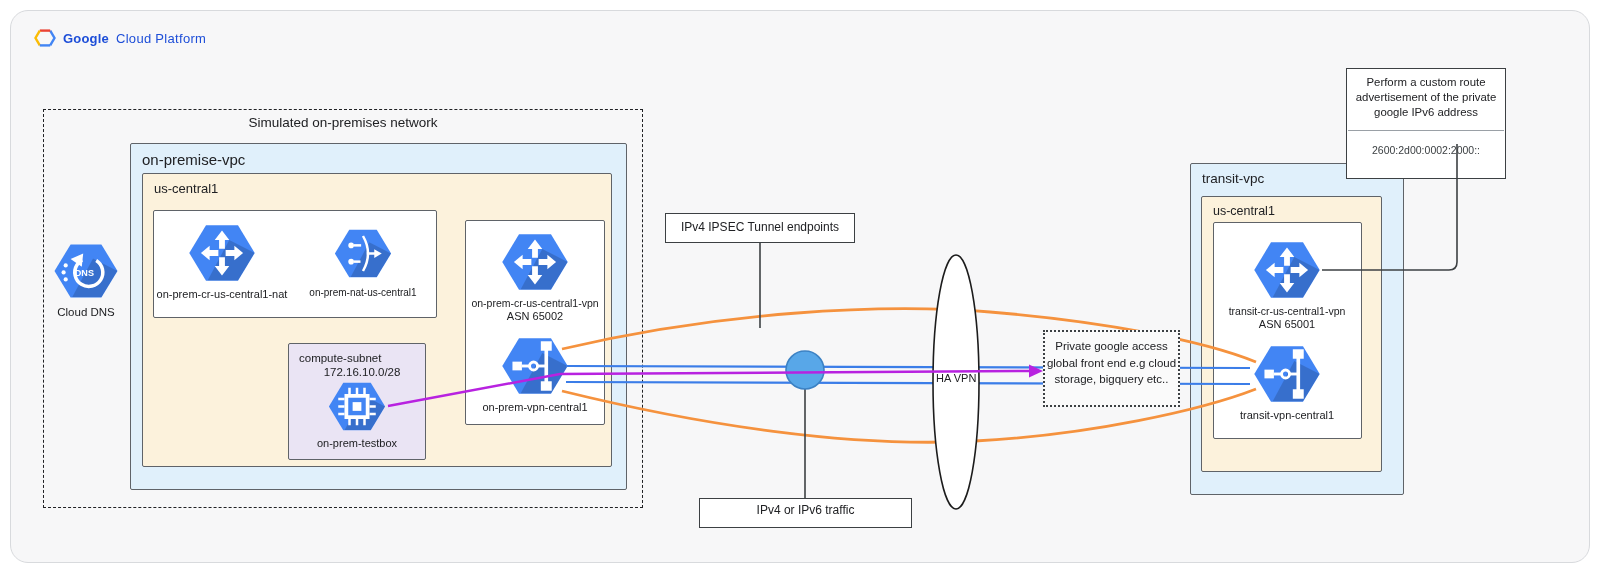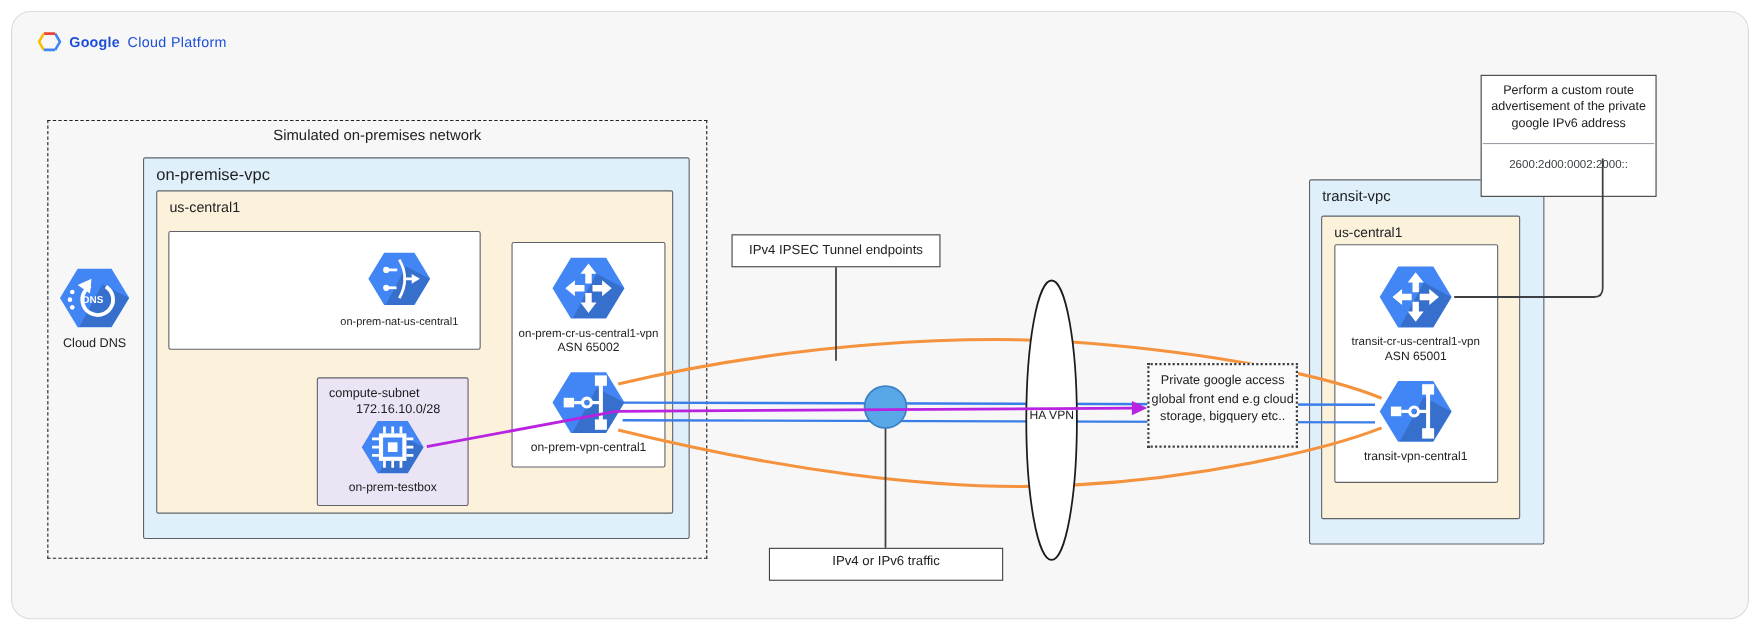--- a/index.html
+++ b/index.html
@@ -150,20 +150,26 @@
     <div style="font-size:11.5px;padding:2px 0 0 10px;text-align:center;">172.16.10.0/28</div>
   </div>
 
   <div class="node" style="left:16px;top:240px;width:140px;">
     <svg width="70" height="62">
         <use href="#i-dns"></use>
       </svg>
     <div class="nlabel" style="font-size:11.5px;">Cloud DNS</div>
   </div>
 
+  <div class="node" style="left:147px;top:221px;width:150px;">
+    <svg width="74" height="64">
+        <use href="#i-router"></use>
+      </svg>
+    <div class="nlabel">on-prem-cr-us-central1-nat</div>
+  </div>
 
   <div class="node" style="left:298px;top:226px;width:130px;">
     <svg width="64" height="55">
         <use href="#i-nat"></use>
       </svg>
     <div class="nlabel" style="font-size:10px;margin-top:6px;text-align:center;">on-prem-nat-us-central1</div>
   </div>
 
   <div class="node" style="left:463px;top:230px;width:144px;">
     <svg width="74" height="64">

